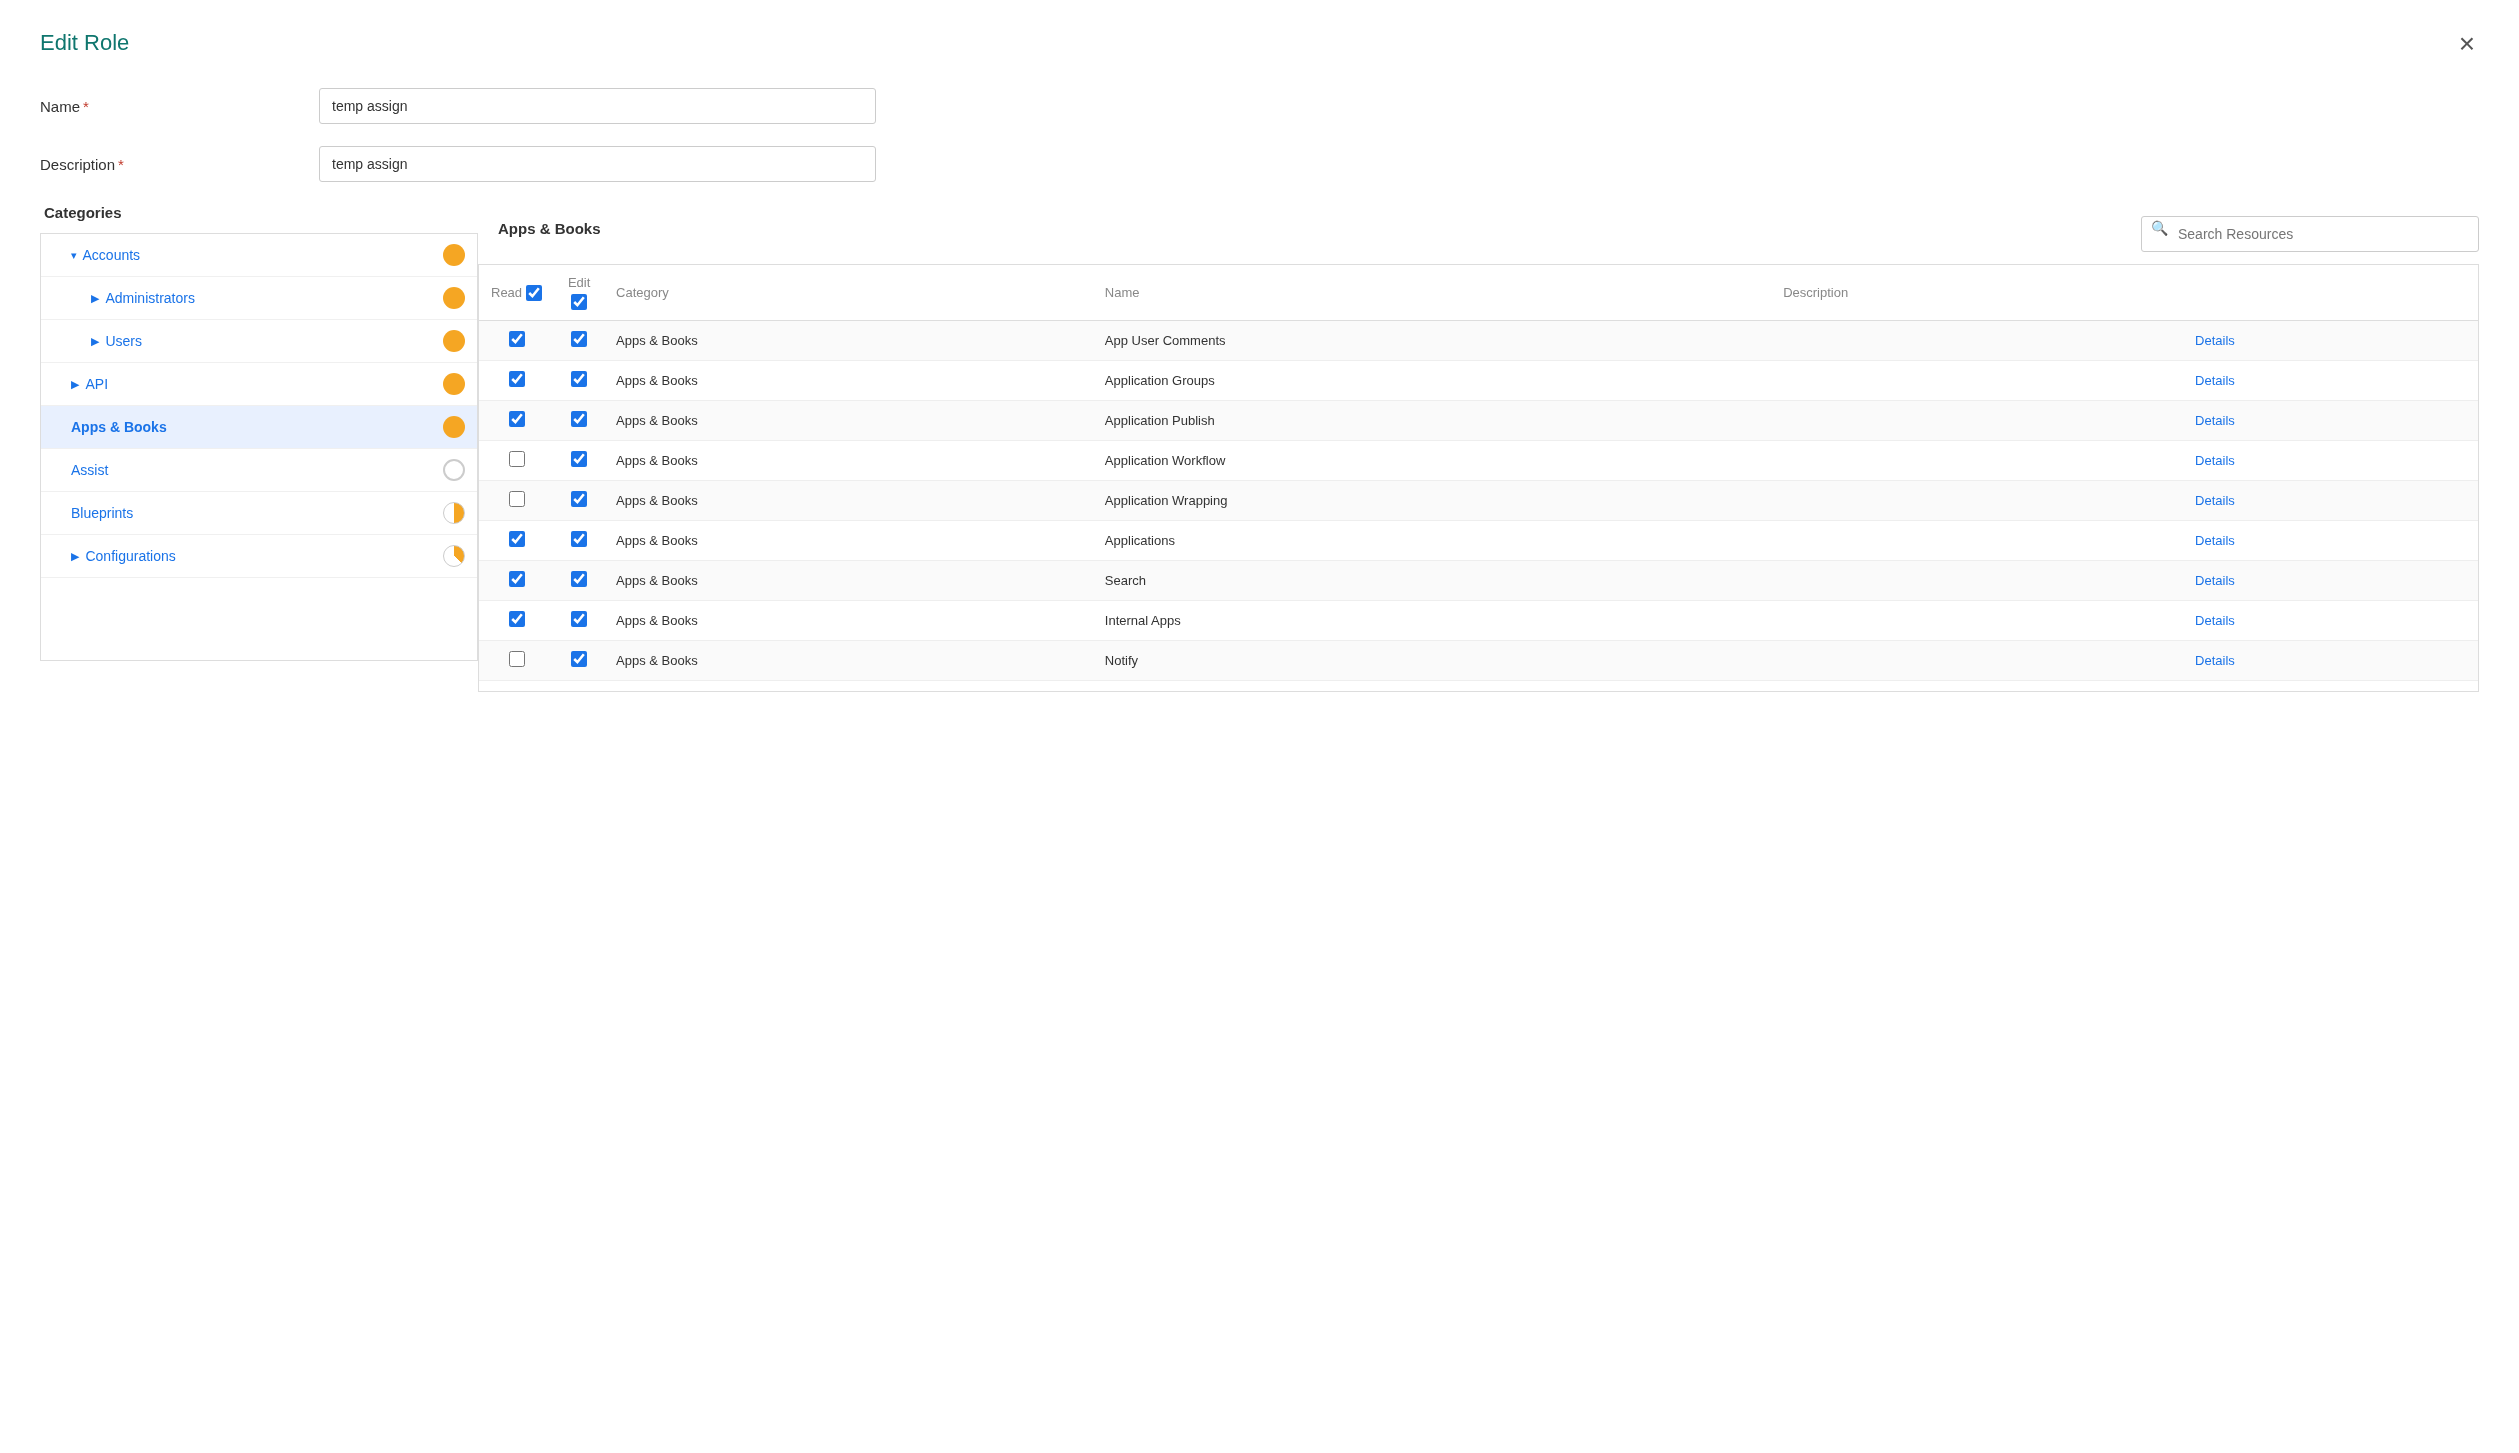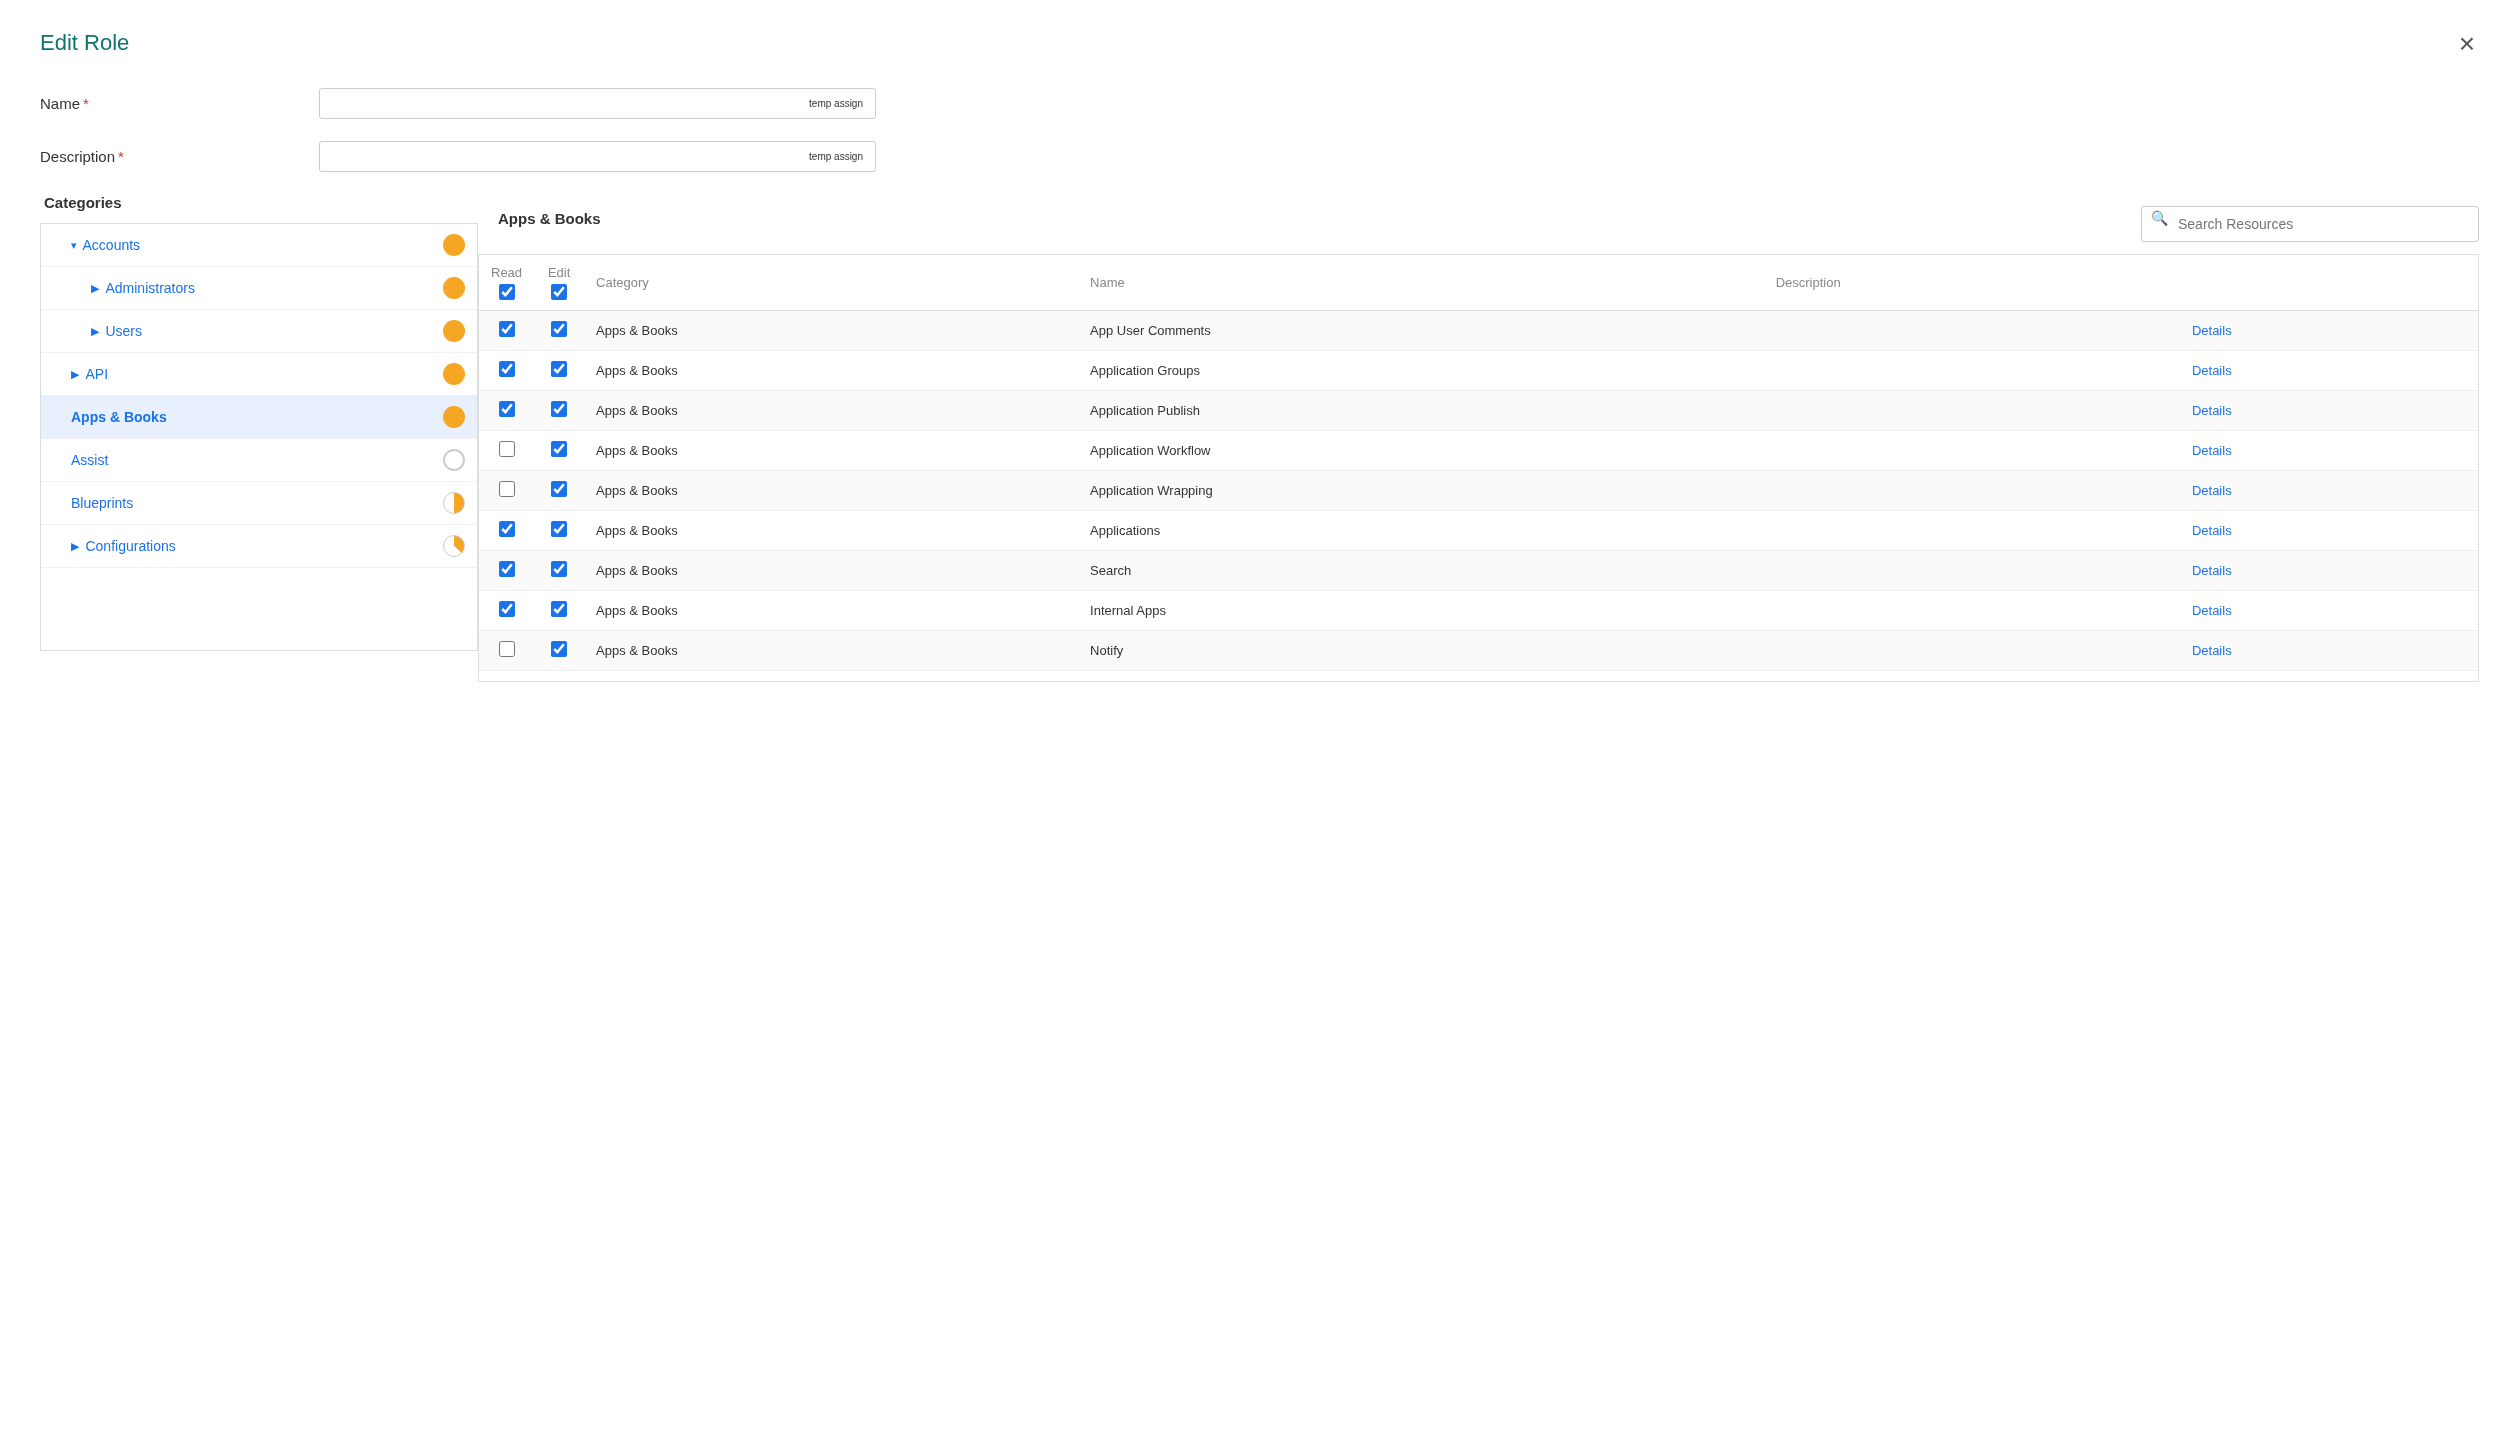--- a/index.html
+++ b/index.html
@@ -47,24 +47,23 @@
     }
     .required-star {
       color: #c0392b;
       margin-left: 3px;
     }
     .form-input {
       width: 557px;
       padding: 9px 12px;
       border: 1px solid #ccc;
       border-radius: 3px;
-      font-size: 10px;
+      font-size: 14px;
       color: #333;
       outline: none;
-      text-align: right;
     }
     .main-content {
       display: flex;
       gap: 0;
       margin-top: 10px;
     }
     .categories-panel {
       width: 438px;
       flex-shrink: 0;
     }
@@ -335,21 +334,21 @@
           <span class="search-icon-wrap">🔍</span>
           <input class="search-input" type="text" placeholder="Search Resources" style="">
         </div>
       </div>
 
       <div class="table-wrap">
         <table>
           <thead>
             <tr>
               <th class="checkbox-cell">
-                <div style="display:flex;flex-direction:column;align-items:center;gap:4px;">
+                <div style="display:flex;flex-direction:row;align-items:center;gap:4px;">
                   <span style="color:#888;font-size:13px;">Read</span>
                   <input type="checkbox" class="cb" checked="" style="">
                 </div>
               </th>
               <th class="checkbox-cell">
                 <div style="display:flex;flex-direction:column;align-items:center;gap:4px;">
                   <span style="color:#888;font-size:13px;">Edit</span>
                   <input type="checkbox" class="cb" checked="" style="">
                 </div>
               </th>

